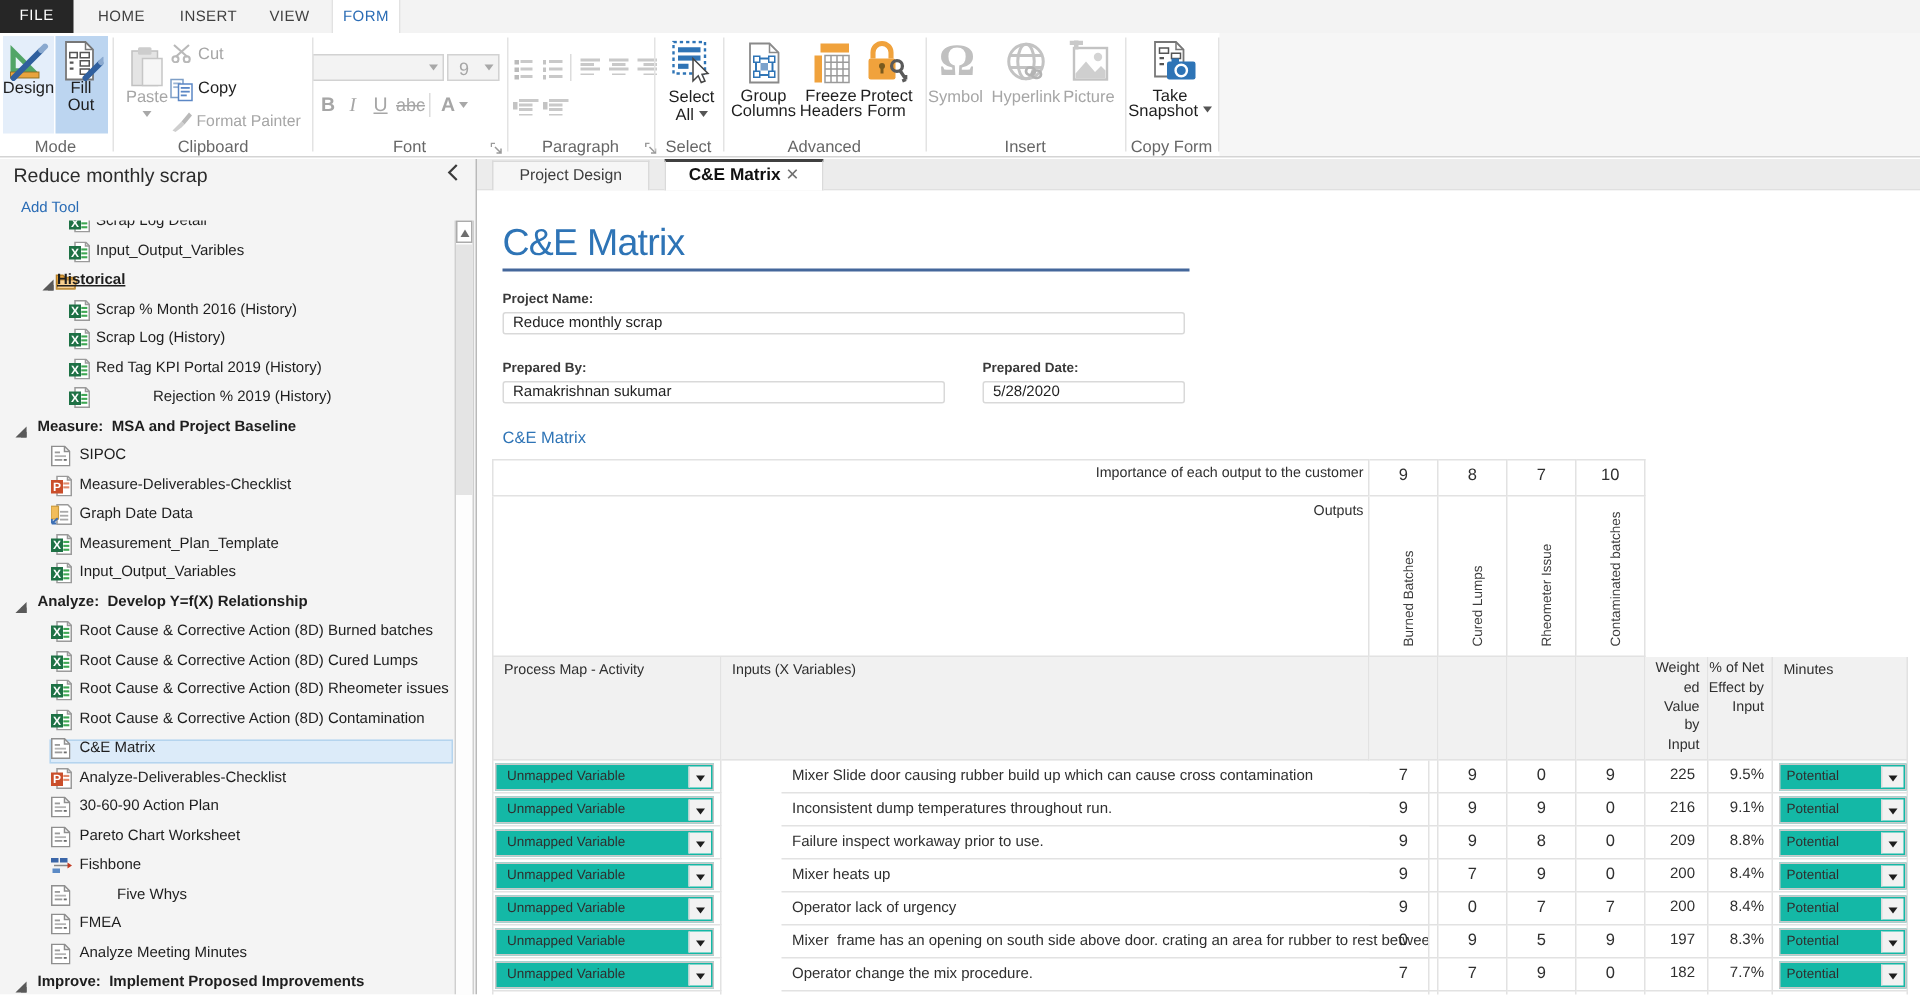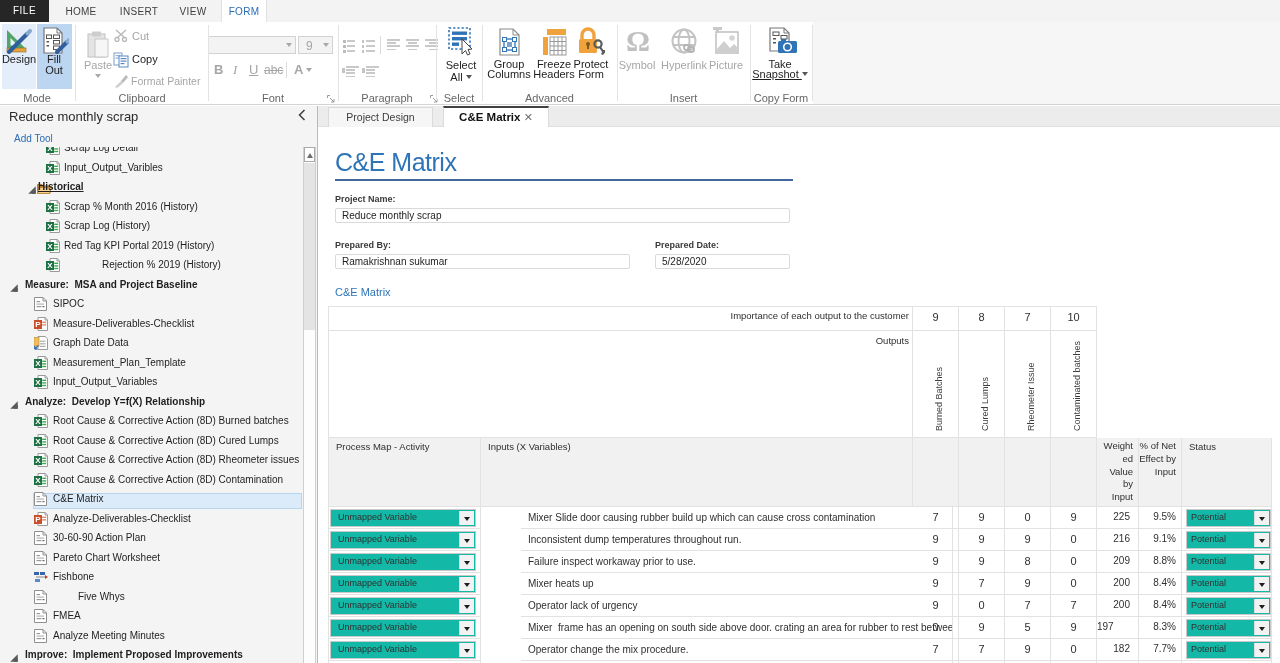--- a/index.html
+++ b/index.html
@@ -262,21 +262,21 @@
 <path d="M15 1 L15 6 L20 6" fill="none" stroke="#777" stroke-width="1"></path>
 <rect x="4" y="5" width="6" height="3.5" fill="none" stroke="#555" stroke-width="1"></rect>
 <rect x="12" y="8.5" width="6" height="3.5" fill="none" stroke="#555" stroke-width="1"></rect>
 <rect x="4" y="11" width="3" height="1.5" fill="#555"></rect>
 <rect x="4" y="15" width="3" height="1.5" fill="#555"></rect>
 <rect x="9" y="14" width="19" height="12" rx="1.5" fill="#2e74b6"></rect>
 <rect x="12" y="12" width="5" height="3" fill="#2e74b6"></rect>
 <circle cx="18.5" cy="20" r="3.8" fill="none" stroke="#fff" stroke-width="1.6"></circle>
 </svg>
 <div class="biglab" style="left:745px;top:37px;width:70px;">Take</div>
-<div class="biglab" style="left:740px;top:47px;width:80px;text-decoration:underline;">Snapshot&nbsp;<span style="display:inline-block;width:0;height:0;border-left:3px solid transparent;border-right:3px solid transparent;border-top:4px solid #555;vertical-align:2px;"></span></div>
+<div class="biglab" style="left:740px;top:47px;width:80px;">Snapshot&nbsp;<span style="display:inline-block;width:0;height:0;border-left:3px solid transparent;border-right:3px solid transparent;border-top:4px solid #555;vertical-align:2px;"></span></div>
 </div>
   <div class="gsep" style="left:75px;"></div>
   <div class="gsep" style="left:208px;"></div>
   <div class="gsep" style="left:338px;"></div>
   <div class="gsep" style="left:436px;"></div>
   <div class="gsep" style="left:482px;"></div>
   <div class="gsep" style="left:617px;"></div>
   <div class="gsep" style="left:750px;"></div>
   <div class="gsep" style="left:812px;"></div>
   <div class="glabel" style="left:2px; width:70px;">Mode</div>
@@ -624,21 +624,21 @@
 <div class="vlab" style="left:711px;top:112px;height:13px;">Rheometer Issue</div>
 <div class="vlab" style="left:757px;top:112px;height:13px;">Contaminated batches</div>
 <div class="cell" style="left:0px;top:132px;width:153px;height:69px;background:#f1f1f1;border-left:1px solid #e2e2e2;padding:3px 0 0 7px;">Process Map - Activity</div>
 <div class="cell" style="left:153px;top:132px;width:432px;height:69px;background:#f1f1f1;padding:3px 0 0 7px;">Inputs (X Variables)</div>
 <div class="cell" style="left:585px;top:132px;width:46px;height:69px;background:#f1f1f1;"></div>
 <div class="cell" style="left:631px;top:132px;width:46px;height:69px;background:#f1f1f1;"></div>
 <div class="cell" style="left:677px;top:132px;width:46px;height:69px;background:#f1f1f1;"></div>
 <div class="cell" style="left:723px;top:132px;width:46px;height:69px;background:#f1f1f1;"></div>
 <div class="cell" style="left:769px;top:132px;width:42px;height:69px;background:#f1f1f1;text-align:right;padding:2px 5px 0 0;line-height:12.8px;">Weight<br>ed<br>Value<br>by<br>Input</div>
 <div class="cell" style="left:811px;top:132px;width:43px;height:69px;background:#f1f1f1;text-align:right;padding:2px 5px 0 0;line-height:12.8px;">% of Net<br>Effect by<br>Input</div>
-<div class="cell" style="left:854px;top:132px;width:90px;height:69px;background:#f1f1f1;padding:3px 0 0 7px;">Status</div>
+<div class="cell" style="left:854px;top:132px;width:90px;height:69px;background:#f1f1f1;padding:3px 0 0 7px;">Minutes</div>
 <div class="cell" style="left:0px;top:201px;width:153px;height:22px;border-left:1px solid #e2e2e2;"></div>
 <div class="ddbox" style="left:2px;top:203px;width:146px;height:18px;padding:2px 0 0 7px;">Unmapped Variable<div class="ddbtn">
             <div class="ddarr"></div>
           </div></div>
 <div class="cell desc" style="left:153px;top:201px;width:432px;height:22px;padding:5px 0 0 7px;white-space:nowrap;overflow:hidden;">Mixer Slide door causing rubber build up which can cause cross contamination</div>
 <div class="cell" style="left:585px;top:201px;width:46px;height:22px;text-align:center;padding-top:4px;font-size:11px;">7</div>
 <div class="cell" style="left:631px;top:201px;width:46px;height:22px;text-align:center;padding-top:4px;font-size:11px;">9</div>
 <div class="cell" style="left:677px;top:201px;width:46px;height:22px;text-align:center;padding-top:4px;font-size:11px;">0</div>
 <div class="cell" style="left:723px;top:201px;width:46px;height:22px;text-align:center;padding-top:4px;font-size:11px;">9</div>
 <div class="cell" style="left:769px;top:201px;width:42px;height:22px;text-align:right;padding:4px 8px 0 0;font-size:10px;">225</div>
@@ -709,21 +709,21 @@
           </div></div>
 <div class="cell" style="left:0px;top:311px;width:153px;height:22px;border-left:1px solid #e2e2e2;"></div>
 <div class="ddbox" style="left:2px;top:313px;width:146px;height:18px;padding:2px 0 0 7px;">Unmapped Variable<div class="ddbtn">
             <div class="ddarr"></div>
           </div></div>
 <div class="cell desc" style="left:153px;top:311px;width:432px;height:22px;padding:5px 0 0 7px;white-space:nowrap;overflow:hidden;">Mixer&nbsp; frame has an opening on south side above door. crating an area for rubber to rest between batch</div>
 <div class="cell" style="left:585px;top:311px;width:46px;height:22px;text-align:center;padding-top:4px;font-size:11px;">0</div>
 <div class="cell" style="left:631px;top:311px;width:46px;height:22px;text-align:center;padding-top:4px;font-size:11px;">9</div>
 <div class="cell" style="left:677px;top:311px;width:46px;height:22px;text-align:center;padding-top:4px;font-size:11px;">5</div>
 <div class="cell" style="left:723px;top:311px;width:46px;height:22px;text-align:center;padding-top:4px;font-size:11px;">9</div>
-<div class="cell" style="left:769px;top:311px;width:42px;height:22px;padding:4px 8px 0 0;font-size:10px;">197</div>
+<div class="cell" style="left:769px;top:311px;width:42px;height:22px;text-align:right;padding:4px 8px 0 0;font-size:10px;">197</div>
 <div class="cell" style="left:811px;top:311px;width:43px;height:22px;text-align:right;padding:4px 5px 0 0;font-size:10px;">8.3%</div>
 <div class="cell" style="left:854px;top:311px;width:90px;height:22px;"></div>
 <div class="ddbox" style="left:858px;top:313px;width:85px;height:18px;padding:2px 0 0 4px;">Potential<div class="ddbtn">
             <div class="ddarr"></div>
           </div></div>
 <div class="cell" style="left:0px;top:333px;width:153px;height:22px;border-left:1px solid #e2e2e2;"></div>
 <div class="ddbox" style="left:2px;top:335px;width:146px;height:18px;padding:2px 0 0 7px;">Unmapped Variable<div class="ddbtn">
             <div class="ddarr"></div>
           </div></div>
 <div class="cell desc" style="left:153px;top:333px;width:432px;height:22px;padding:5px 0 0 7px;white-space:nowrap;overflow:hidden;">Operator change the mix procedure.</div>

